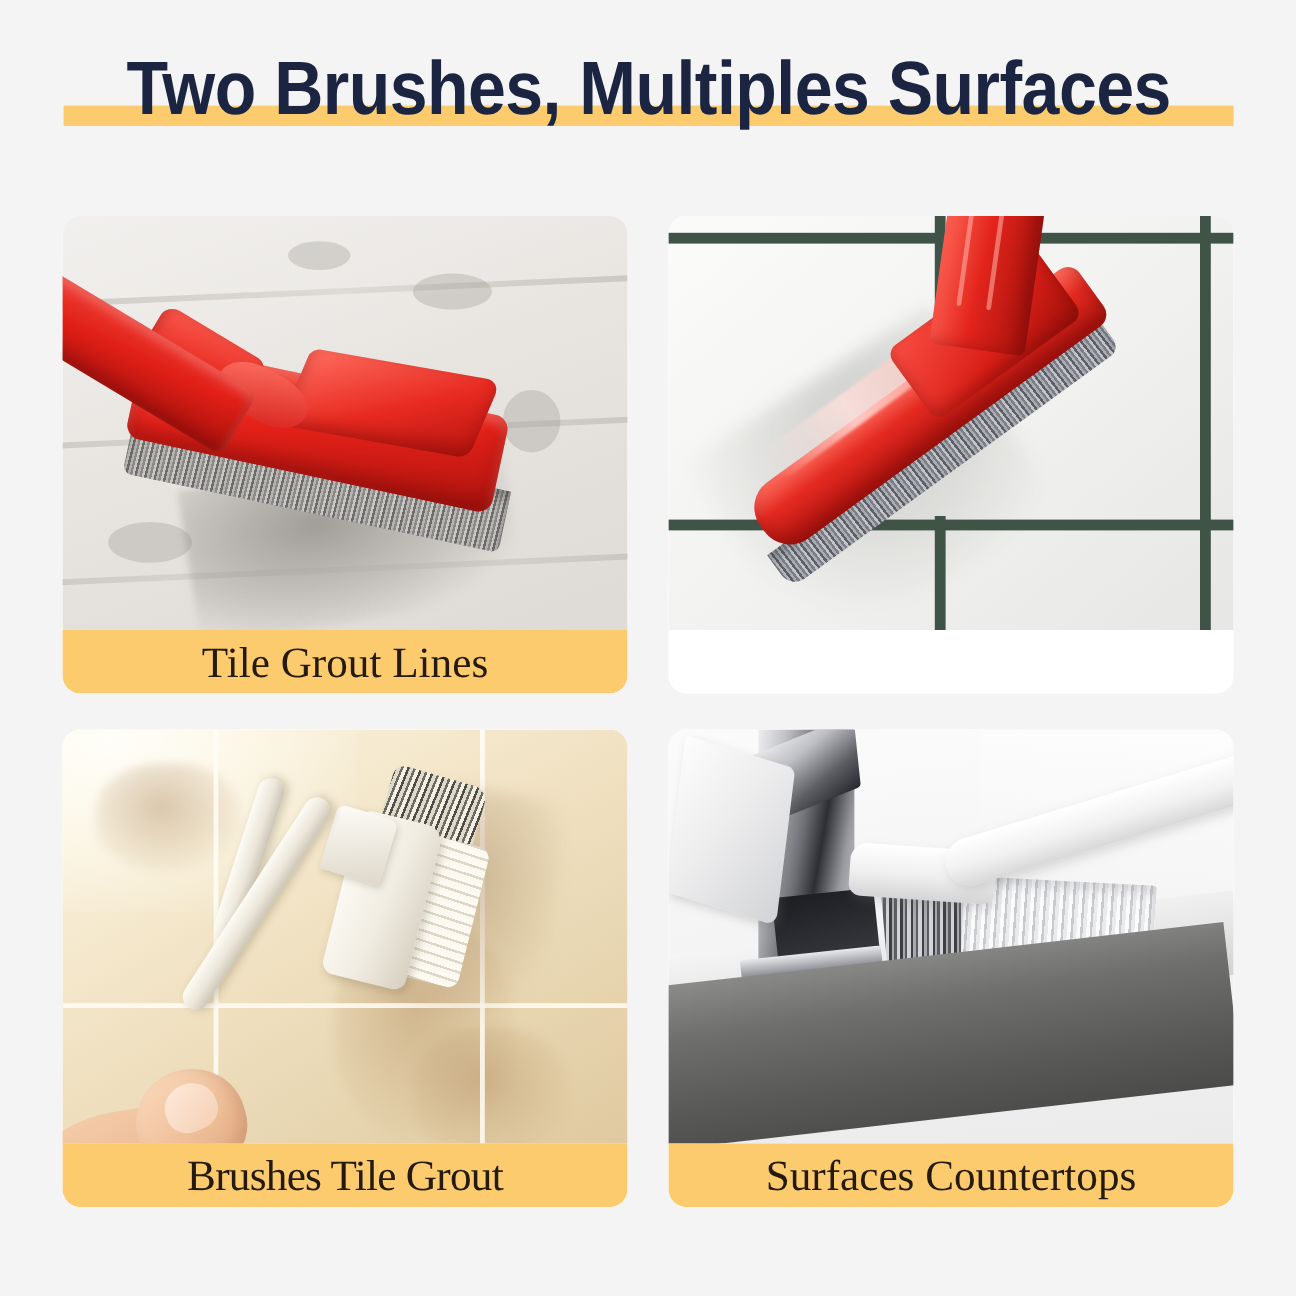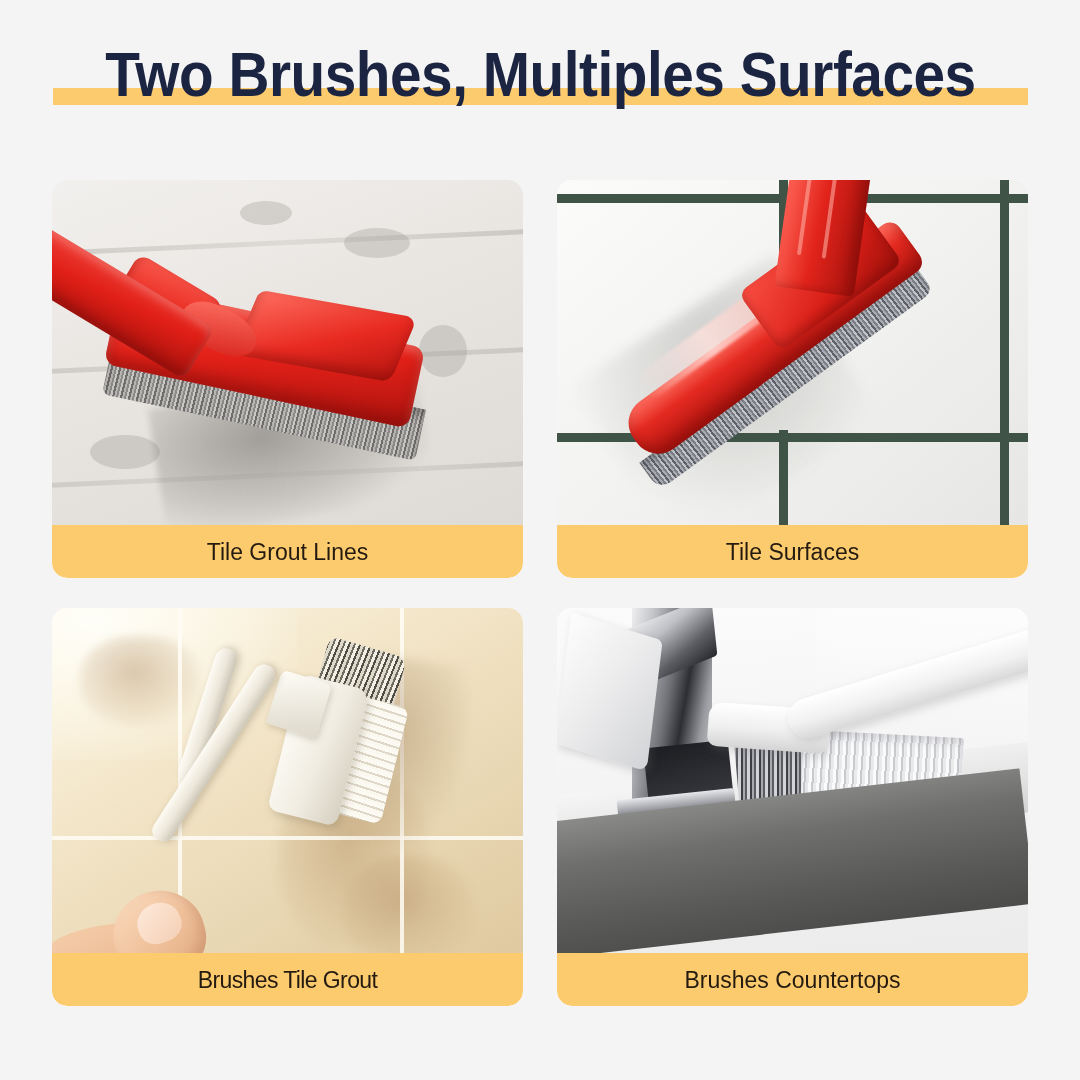--- a/index.html
+++ b/index.html
@@ -96,22 +96,22 @@
     width: 100%;
     height: 53px;
     background: #fbcb6e;
     display: flex;
     align-items: center;
     justify-content: center;
     border-radius: 0 0 15px 15px;
   }
 
   .caption-text {
-    font-family: Liberation Sans, sans-serif;
-    font-size: 23px;
+    font-family: Liberation Serif, serif;
+    font-size: 36px;
     line-height: 36px;
     color: #241a10;
     white-space: nowrap;
     text-align: center;
   }
   .caption-text.tight { letter-spacing: -0.6px; }
 
   
   .p1 { background: linear-gradient(160deg,#f2f0ee 0%,#e8e5e1 45%,#dedbd6 100%); }
   .p1 .tilegap {
@@ -476,23 +476,20 @@
       <div class="grout-h gh1"></div>
       <div class="grout-h gh2"></div>
       <div class="grout-v gv1"></div>
       <div class="grout-v gv2"></div>
       <div class="grout-v gv3"></div>
       <div class="brush2-bristles"></div>
       <div class="brush2-head"></div>
       <div class="brush2-gloss"></div>
       <div class="brush2-neck"></div>
       <div class="brush2-stick"></div>
-    </div>
-    <div class="caption">
-      <span class="caption-text">Tile Surfaces</span>
     </div>
   </div>
 
   <div class="card">
     <div class="photo p3">
       <div class="glow"></div>
       <div class="stain" style="left:48%;top:46%;width:150px;height:180px;"></div>
       <div class="stain" style="left:6%;top:8%;width:120px;height:90px;"></div>
       <div class="stain" style="left:62%;top:72%;width:130px;height:110px;"></div>
       <div class="seam-h sh1"></div>
@@ -524,17 +521,17 @@
       <div class="faucet-handle"></div>
       <div class="faucet-base"></div>
       <div class="b4-bristles-dark"></div>
       <div class="b4-bristles"></div>
       <div class="b4-elbow"></div>
       <div class="b4-handle"></div>
       <div class="b4-debris"></div>
       <div class="counter-edge"></div>
     </div>
     <div class="caption">
-      <span class="caption-text">Brushes Countertops</span>
+      <span class="caption-text">Surfaces Countertops</span>
     </div>
   </div>
 
 </div>
 
 </body></html>

